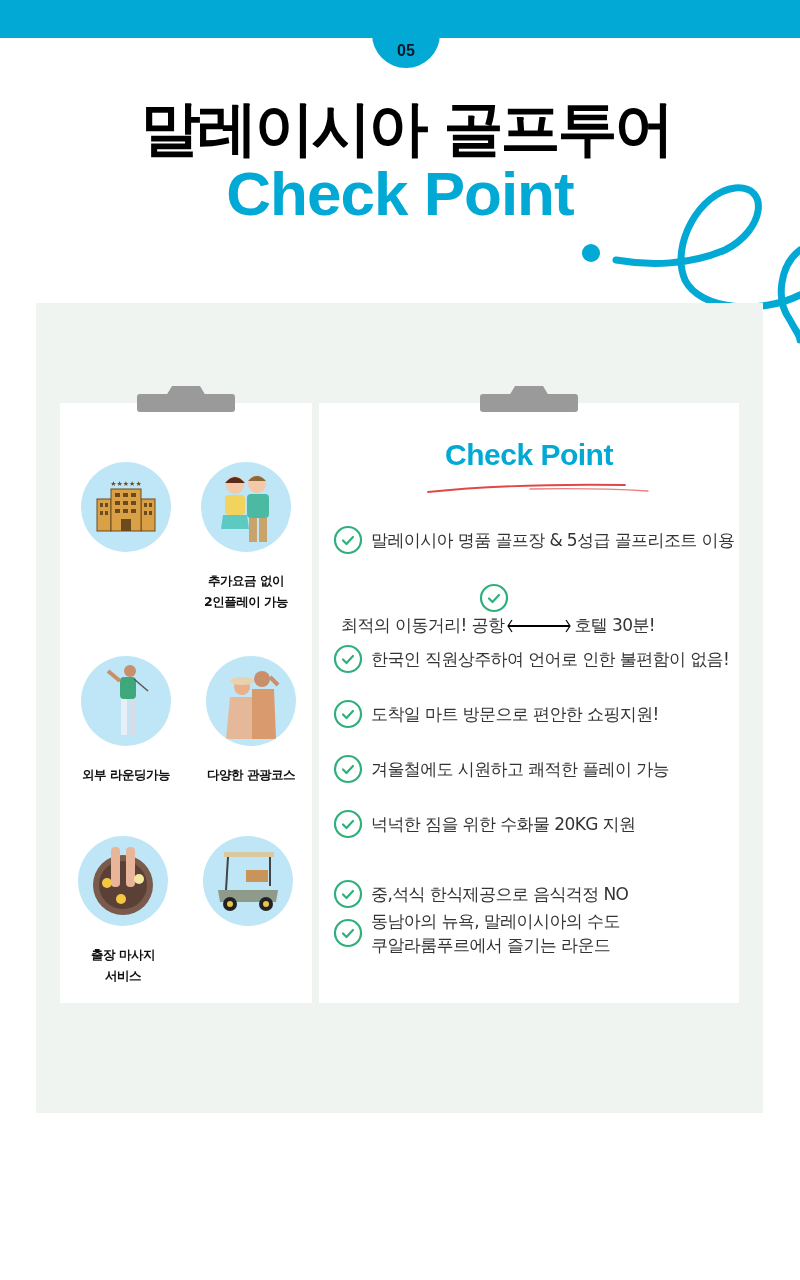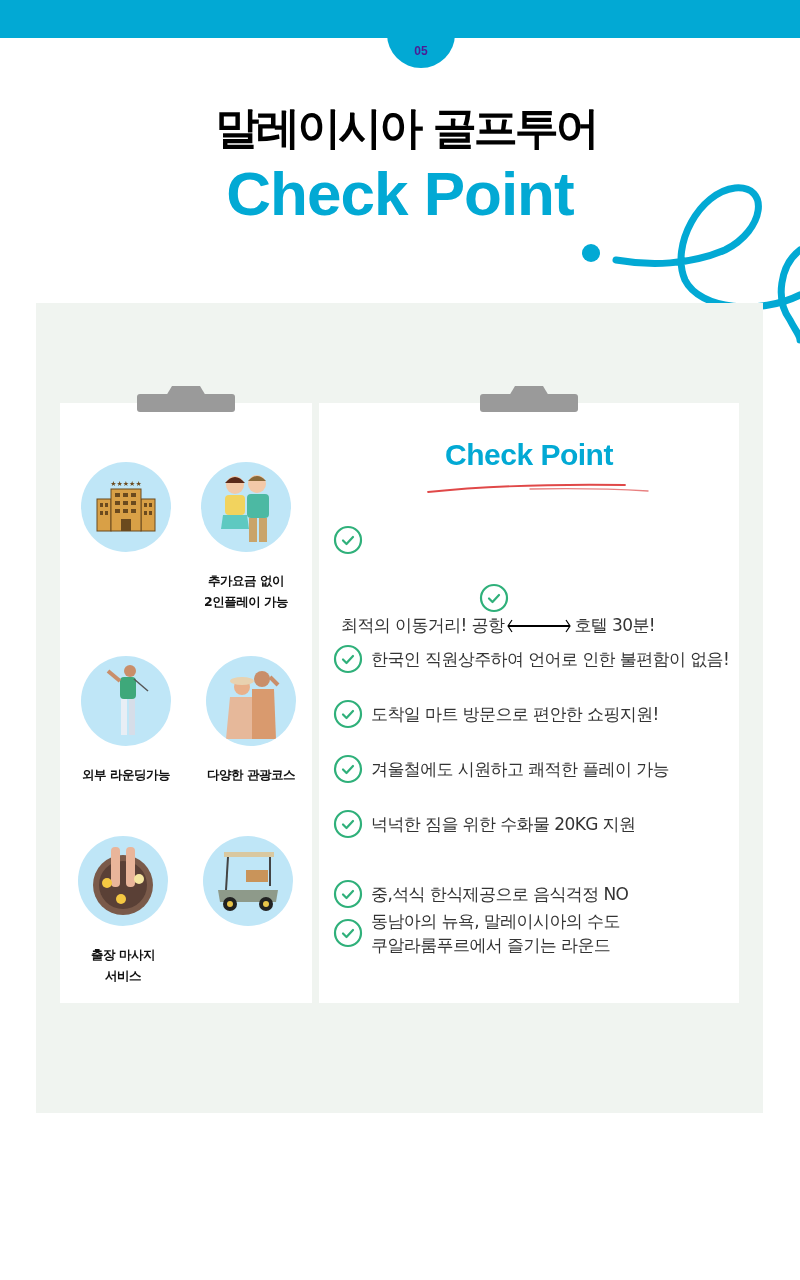--- a/index.html
+++ b/index.html
@@ -1,26 +1,26 @@
 <!DOCTYPE html>
 <html><head>
   <meta charset="utf-8">
   <style>
     * { box-sizing: border-box; margin: 0; padding: 0; }
     html, body { width: 800px; height: 1280px; background: #ffffff; overflow: hidden; }
     body { position: relative; font-family: "DejaVu Sans", "Liberation Sans", sans-serif; }
 
     .top-bar { position: absolute; left: 0; top: 0; width: 800px; height: 38px; background: #02a9d4; }
-    .badge { position: absolute; left: 387px; top: 10px; width: 68px; height: 58px;
-      background: #02a9d4; border-radius: 0 0 34px 34px; color: #4c1d95; font-weight: bold;
-      font-size: 12px; display: flex; align-items: center; justify-content: center; padding-top: 24px; }
+    .badge { position: absolute; left: 372px; top: 10px; width: 68px; height: 58px;
+      background: #02a9d4; border-radius: 0 0 34px 34px; color: #0f172a; font-weight: bold;
+      font-size: 16px; display: flex; align-items: center; justify-content: center; padding-top: 24px; }
     .badge span { font-family: "Liberation Sans", sans-serif; font-weight: bold; }
 
     .title-kr { position: absolute; left: 0; top: 92px; width: 800px; text-align: center;
-      font-size: 44px; font-weight: 900; color: #000; letter-spacing: -3px;
+      font-size: 60px; font-weight: 900; color: #000; letter-spacing: -3px;
       font-family: "DejaVu Sans", sans-serif; line-height: 72px; padding-left: 12px; }
     .title-en { position: absolute; left: 0; top: 158px; width: 800px; text-align: center;
       font-size: 62px; font-weight: bold; color: #02a9d4; letter-spacing: -1px;
       font-family: "Liberation Sans", sans-serif; line-height: 72px; }
 
     .swirl { position: absolute; left: 560px; top: 170px; width: 240px; height: 180px; }
 
     .panel-bg { position: absolute; left: 36px; top: 303px; width: 727px; height: 810px; background: #f0f4f0; }
 
     .card { position: absolute; background: #ffffff; }
@@ -202,20 +202,21 @@
 <svg class="underline" viewBox="0 0 225 18">
   <path d="M3 14 C 60 8, 130 6, 200 7" stroke="#e04848" stroke-width="1.8" fill="none" stroke-linecap="round"></path>
   <path d="M105 11 C 150 10, 190 11, 223 13" stroke="#e88080" stroke-width="1.4" fill="none" stroke-linecap="round"></path>
 </svg>
 
 <div class="check-item" style="top:525px;">
   <svg class="check" viewBox="0 0 30 30">
       <circle cx="15" cy="15" r="13" fill="none" stroke="#2fb07a" stroke-width="2.2"></circle>
       <path d="M10 15.5 L13.5 19 L20 12" fill="none" stroke="#2fb07a" stroke-width="2.2" stroke-linecap="round" stroke-linejoin="round"></path>
     </svg>
+  <span class="text">말레이시아 명품 골프장 &amp; 5성급 골프리조트 이용</span>
 </div>
 
 <div class="check-item" style="top:583px;flex-direction:column;">
   <svg class="check" viewBox="0 0 30 30">
       <circle cx="15" cy="15" r="13" fill="none" stroke="#2fb07a" stroke-width="2.2"></circle>
       <path d="M10 15.5 L13.5 19 L20 12" fill="none" stroke="#2fb07a" stroke-width="2.2" stroke-linecap="round" stroke-linejoin="round"></path>
     </svg>
   <span class="text"><span>최적의 이동거리! 공항</span><svg class="arrow" viewBox="0 0 66 18">
         <path d="M6 3 L2 9 L6 15" fill="none" stroke="#000" stroke-width="1.2"></path>
         <line x1="2" y1="9" x2="64" y2="9" stroke="#000" stroke-width="2"></line>

